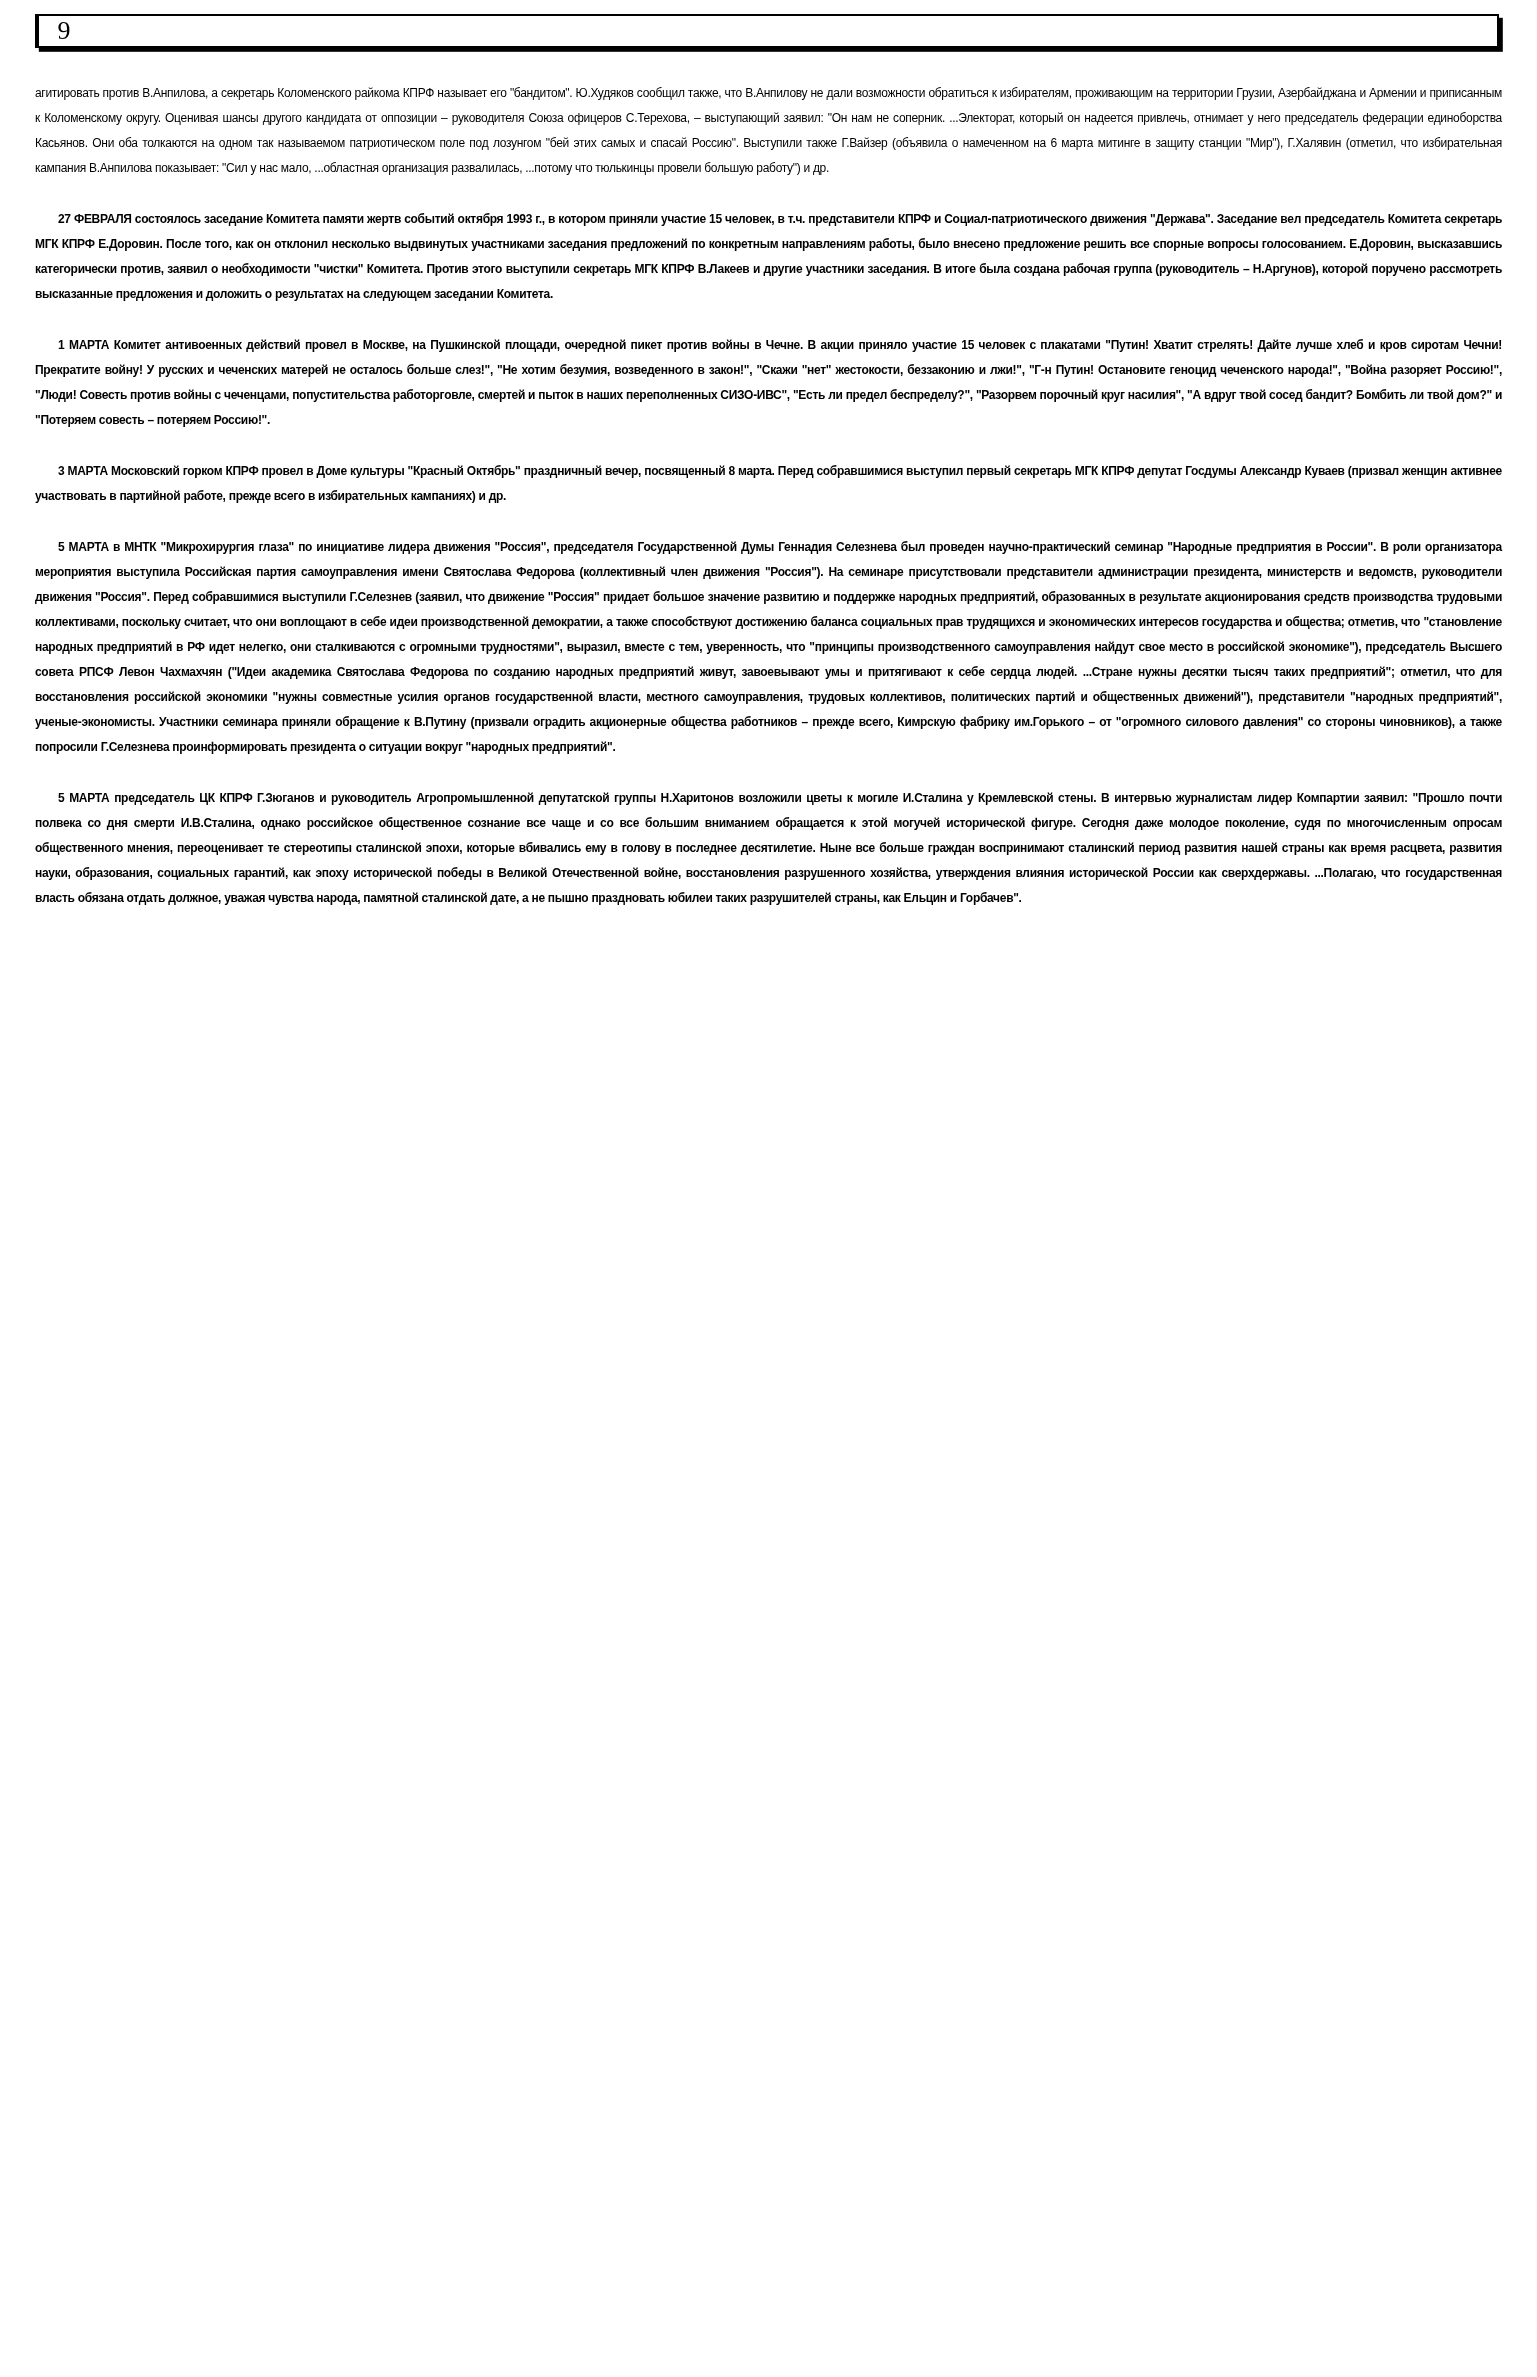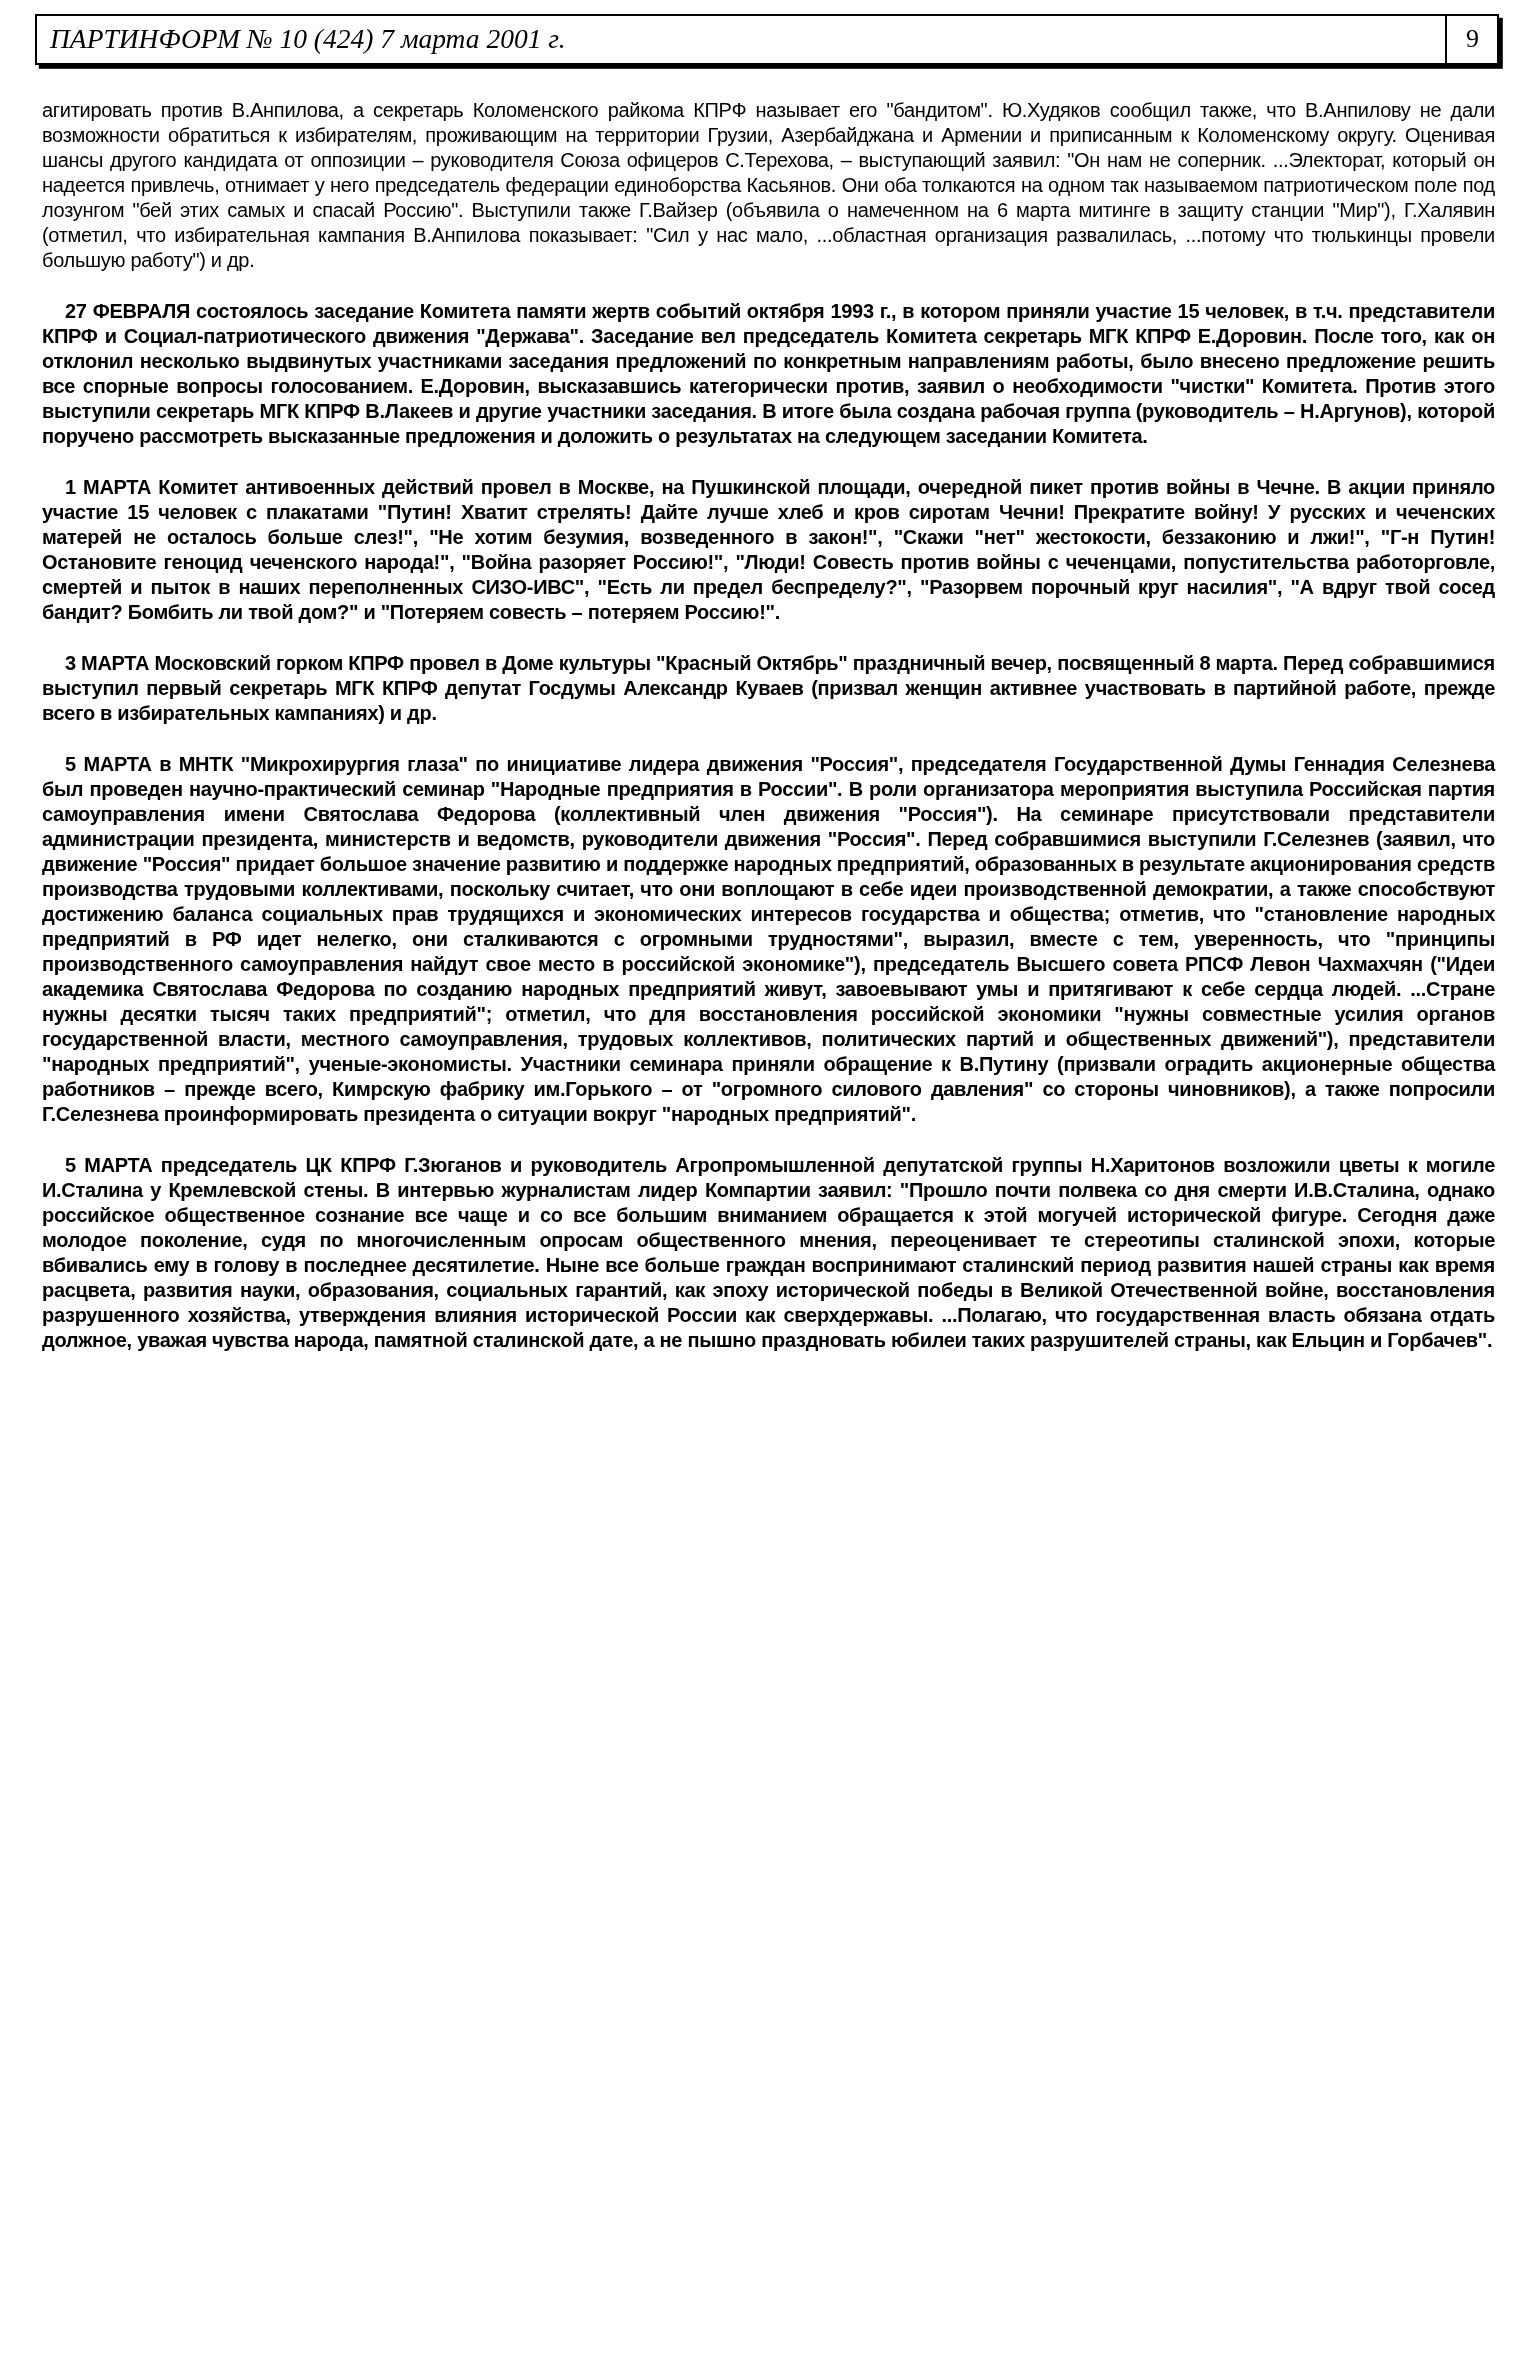--- a/index.html
+++ b/index.html
@@ -43,37 +43,36 @@
     display: flex;
     align-items: center;
     justify-content: center;
     font-family: "Liberation Serif", serif;
     font-size: 26px;
   }
   .article {
     margin-top: 33px;
   }
   .article p {
-    margin: 7px;
-    font-size: 20px;
+    margin: 0;
+    font-size: 12px;
     line-height: 25px;
     text-align: justify;
     letter-spacing: -0.3px;
   }
   .article p.indent { text-indent: 23px; }
   .article p.bold   { font-weight: 700; }
   .article p.gap    { margin-top: 26px; }
 </style>
 </head>
 <body>
 
 <div class="page">
 
   <div class="header-box">
-    <div class="header-title">ПАРТИНФОРМ № 10 (424) 7 марта 2001 г.</div>
     <div class="header-page-cell">9</div>
   </div>
 
   <div class="article">
     <p class="plain">агитировать против В.Анпилова, а секретарь Коломенского райкома КПРФ называет его "бандитом". Ю.Худяков сообщил также, что В.Анпилову не дали возможности обратиться к избирателям, проживающим на территории Грузии, Азербайджана и Армении и приписанным к Коломенскому округу. Оценивая шансы другого кандидата от оппозиции – руководителя Союза офицеров С.Терехова, – выступающий заявил: "Он нам не соперник. ...Электорат, который он надеется привлечь, отнимает у него председатель федерации единоборства Касьянов. Они оба толкаются на одном так называемом патриотическом поле под лозунгом "бей этих самых и спасай Россию". Выступили также Г.Вайзер (объявила о намеченном на 6 марта митинге в защиту станции "Мир"), Г.Халявин (отметил, что избирательная кампания В.Анпилова показывает: "Сил у нас мало, ...областная организация развалилась, ...потому что тюлькинцы провели большую работу") и др.</p>
     <p class="bold indent gap">27 ФЕВРАЛЯ состоялось заседание Комитета памяти жертв событий октября 1993 г., в котором приняли участие 15 человек, в т.ч. представители КПРФ и Социал-патриотического движения "Держава". Заседание вел председатель Комитета секретарь МГК КПРФ Е.Доровин. После того, как он отклонил несколько выдвинутых участниками заседания предложений по конкретным направлениям работы, было внесено предложение решить все спорные вопросы голосованием. Е.Доровин, высказавшись категорически против, заявил о необходимости "чистки" Комитета. Против этого выступили секретарь МГК КПРФ В.Лакеев и другие участники заседания. В итоге была создана рабочая группа (руководитель – Н.Аргунов), которой поручено рассмотреть высказанные предложения и доложить о результатах на следующем заседании Комитета.</p>
     <p class="bold indent gap">1 МАРТА Комитет антивоенных действий провел в Москве, на Пушкинской площади, очередной пикет против войны в Чечне. В акции приняло участие 15 человек с плакатами "Путин! Хватит стрелять! Дайте лучше хлеб и кров сиротам Чечни! Прекратите войну! У русских и чеченских матерей не осталось больше слез!", "Не хотим безумия, возведенного в закон!", "Скажи "нет" жестокости, беззаконию и лжи!", "Г-н Путин! Остановите геноцид чеченского народа!", "Война разоряет Россию!", "Люди! Совесть против войны с чеченцами, попустительства работорговле, смертей и пыток в наших переполненных СИЗО-ИВС", "Есть ли предел беспределу?", "Разорвем порочный круг насилия", "А вдруг твой сосед бандит? Бомбить ли твой дом?" и "Потеряем совесть – потеряем Россию!".</p>
     <p class="bold indent gap">3 МАРТА Московский горком КПРФ провел в Доме культуры "Красный Октябрь" праздничный вечер, посвященный 8 марта. Перед собравшимися выступил первый секретарь МГК КПРФ депутат Госдумы Александр Куваев (призвал женщин активнее участвовать в партийной работе, прежде всего в избирательных кампаниях) и др.</p>
     <p class="bold indent gap">5 МАРТА в МНТК "Микрохирургия глаза" по инициативе лидера движения "Россия", председателя Государственной Думы Геннадия Селезнева был проведен научно-практический семинар "Народные предприятия в России". В роли организатора мероприятия выступила Российская партия самоуправления имени Святослава Федорова (коллективный член движения "Россия"). На семинаре присутствовали представители администрации президента, министерств и ведомств, руководители движения "Россия". Перед собравшимися выступили Г.Селезнев (заявил, что движение "Россия" придает большое значение развитию и поддержке народных предприятий, образованных в результате акционирования средств производства трудовыми коллективами, поскольку считает, что они воплощают в себе идеи производственной демократии, а также способствуют достижению баланса социальных прав трудящихся и экономических интересов государства и общества; отметив, что "становление народных предприятий в РФ  идет нелегко, они сталкиваются с огромными трудностями", выразил, вместе с тем, уверенность, что "принципы производственного самоуправления найдут свое место в российской экономике"), председатель Высшего совета РПСФ Левон Чахмахчян ("Идеи академика Святослава Федорова по созданию народных предприятий живут, завоевывают умы и притягивают к себе сердца людей. ...Стране нужны десятки тысяч таких предприятий"; отметил, что для восстановления российской экономики "нужны совместные усилия органов государственной власти, местного самоуправления, трудовых коллективов, политических партий и общественных движений"), представители "народных предприятий", ученые-экономисты. Участники семинара приняли обращение к В.Путину (призвали оградить акционерные общества работников – прежде всего, Кимрскую фабрику им.Горького – от "огромного силового давления" со стороны чиновников), а также попросили Г.Селезнева проинформировать президента о ситуации вокруг "народных предприятий".</p>
     <p class="bold indent gap">5 МАРТА председатель ЦК КПРФ Г.Зюганов и руководитель Агропромышленной депутатской группы Н.Харитонов возложили цветы к могиле И.Сталина у Кремлевской стены. В интервью журналистам лидер Компартии заявил: "Прошло почти полвека со дня смерти И.В.Сталина, однако российское общественное сознание все чаще и со все большим вниманием обращается к этой могучей исторической фигуре. Сегодня даже молодое поколение, судя по многочисленным опросам общественного мнения, переоценивает те стереотипы сталинской эпохи, которые вбивались ему в голову в последнее десятилетие. Ныне все больше граждан воспринимают сталинский период развития нашей страны как время расцвета, развития науки, образования, социальных гарантий, как эпоху исторической победы в Великой Отечественной войне, восстановления разрушенного хозяйства, утверждения влияния исторической России как сверхдержавы. ...Полагаю, что государственная власть обязана отдать должное, уважая чувства народа, памятной сталинской дате, а не пышно праздновать юбилеи таких разрушителей страны, как Ельцин и Горбачев".</p>

